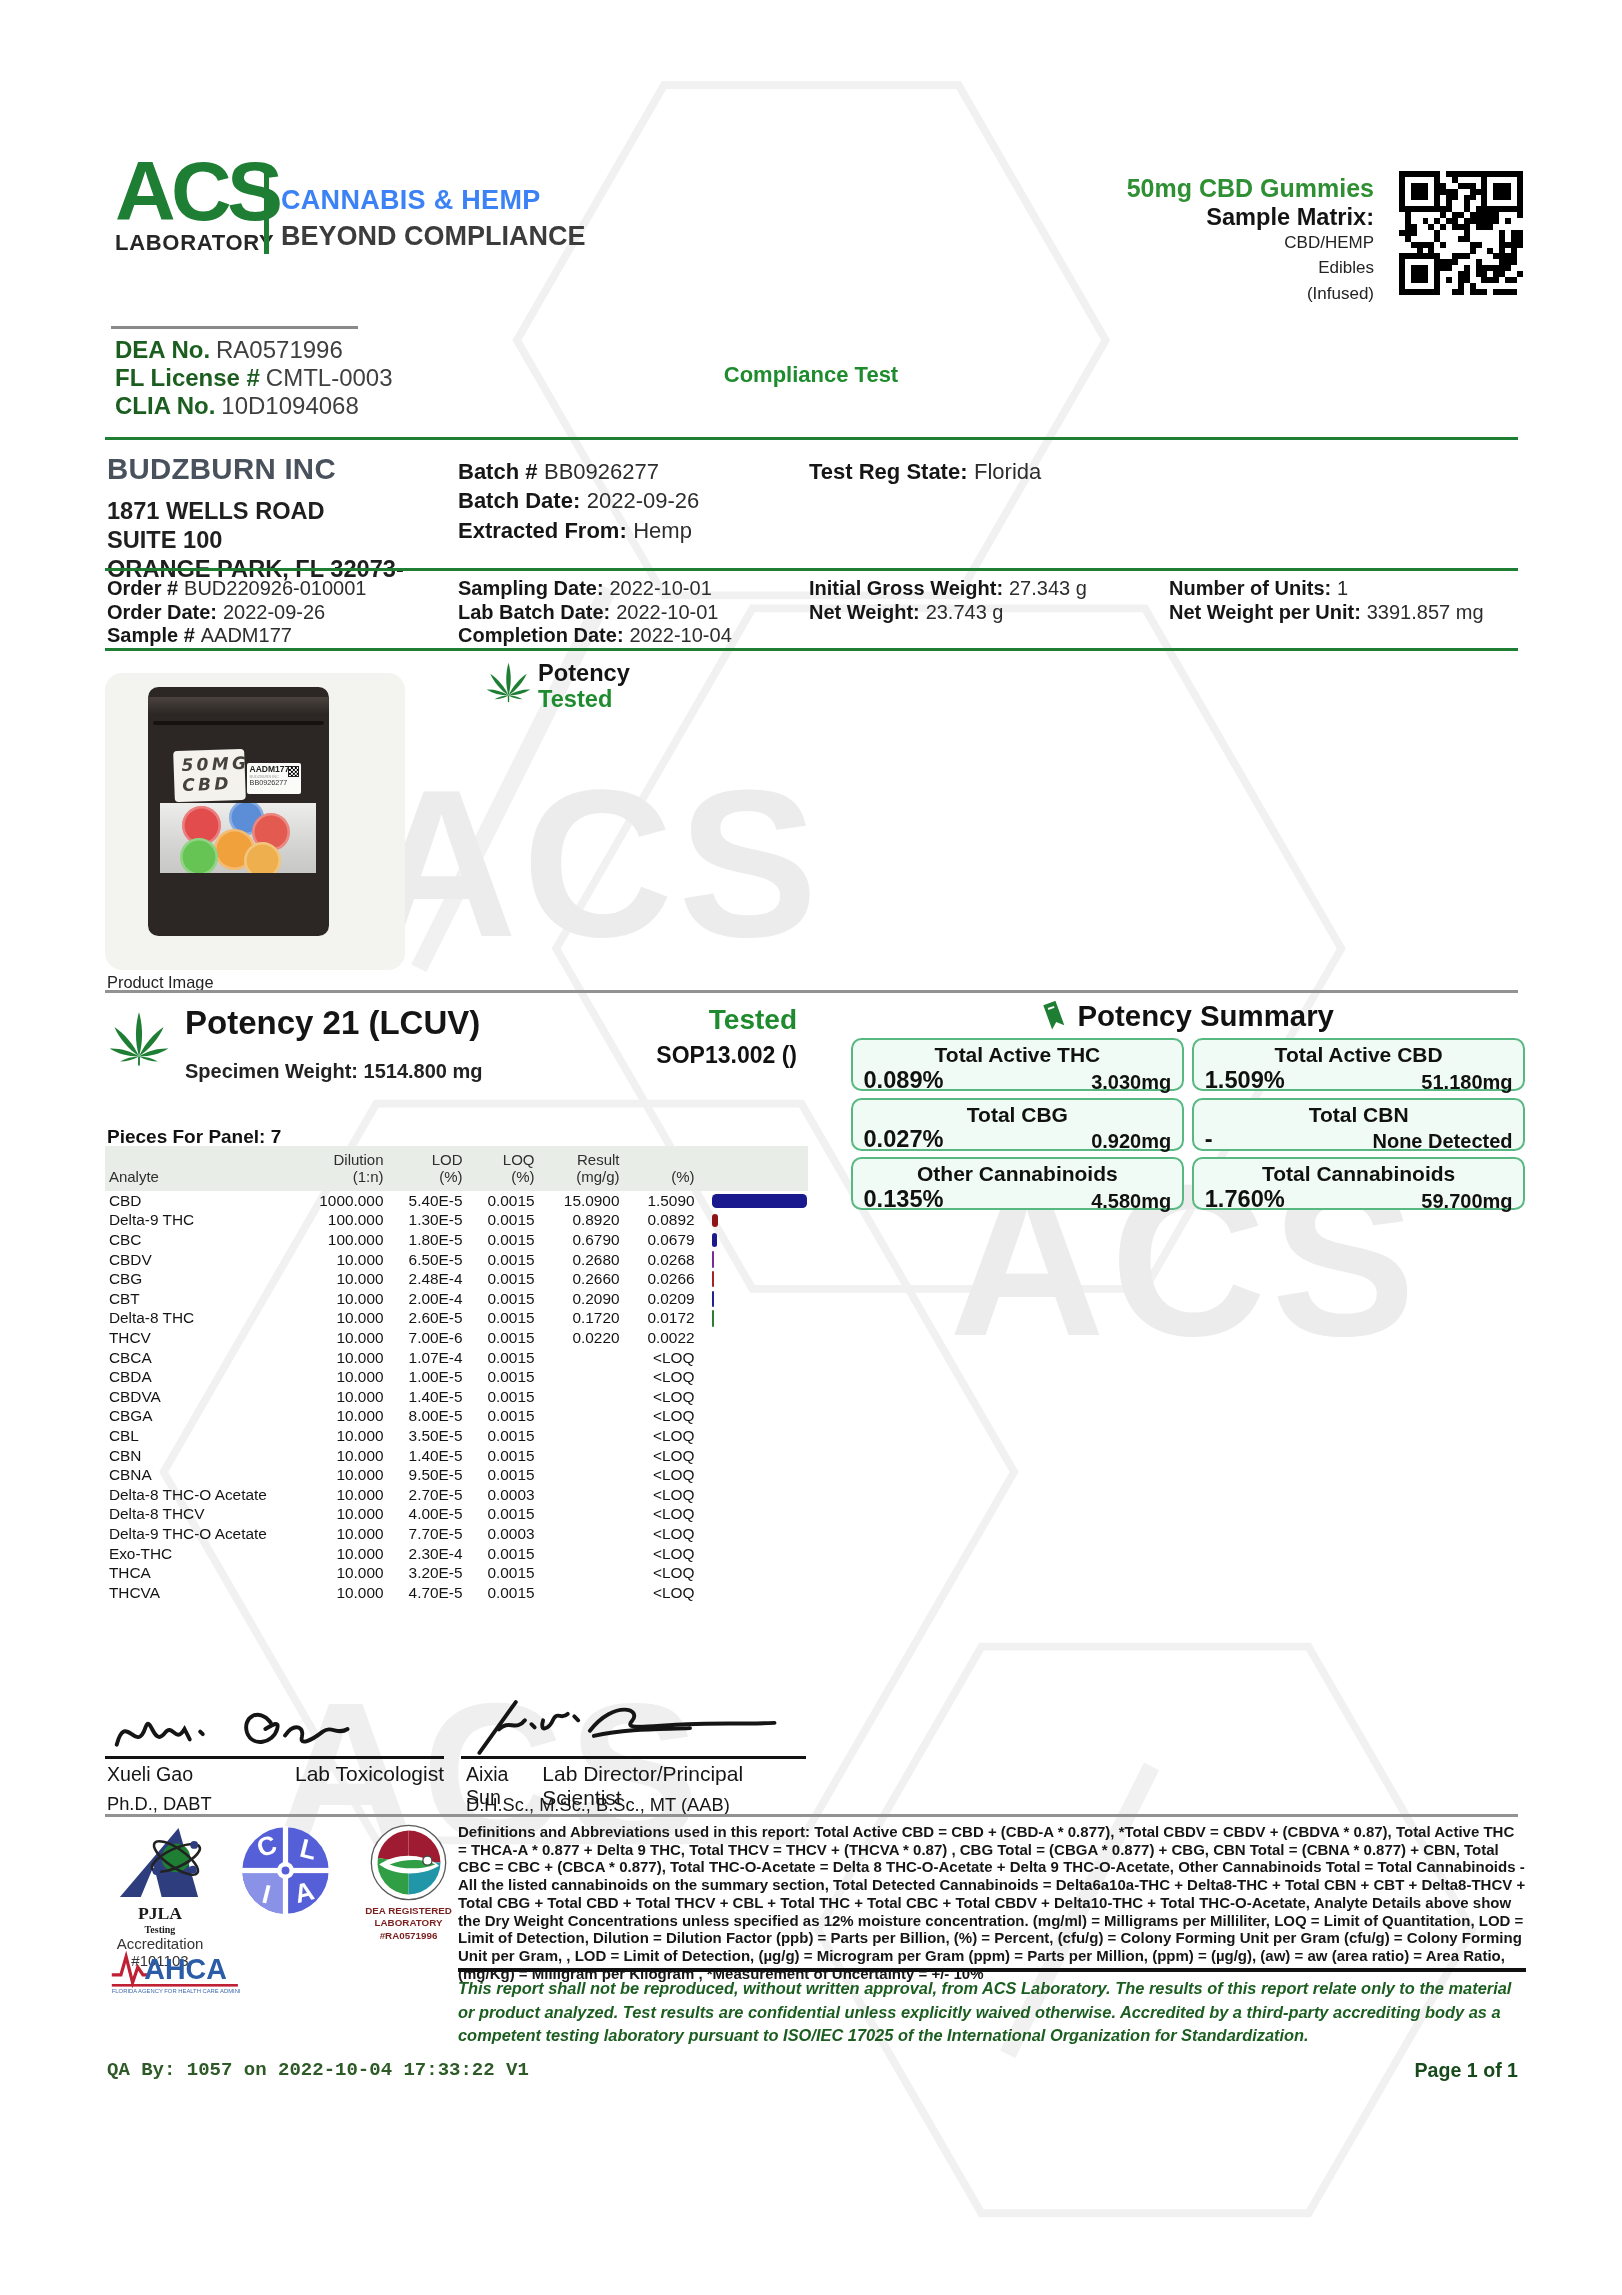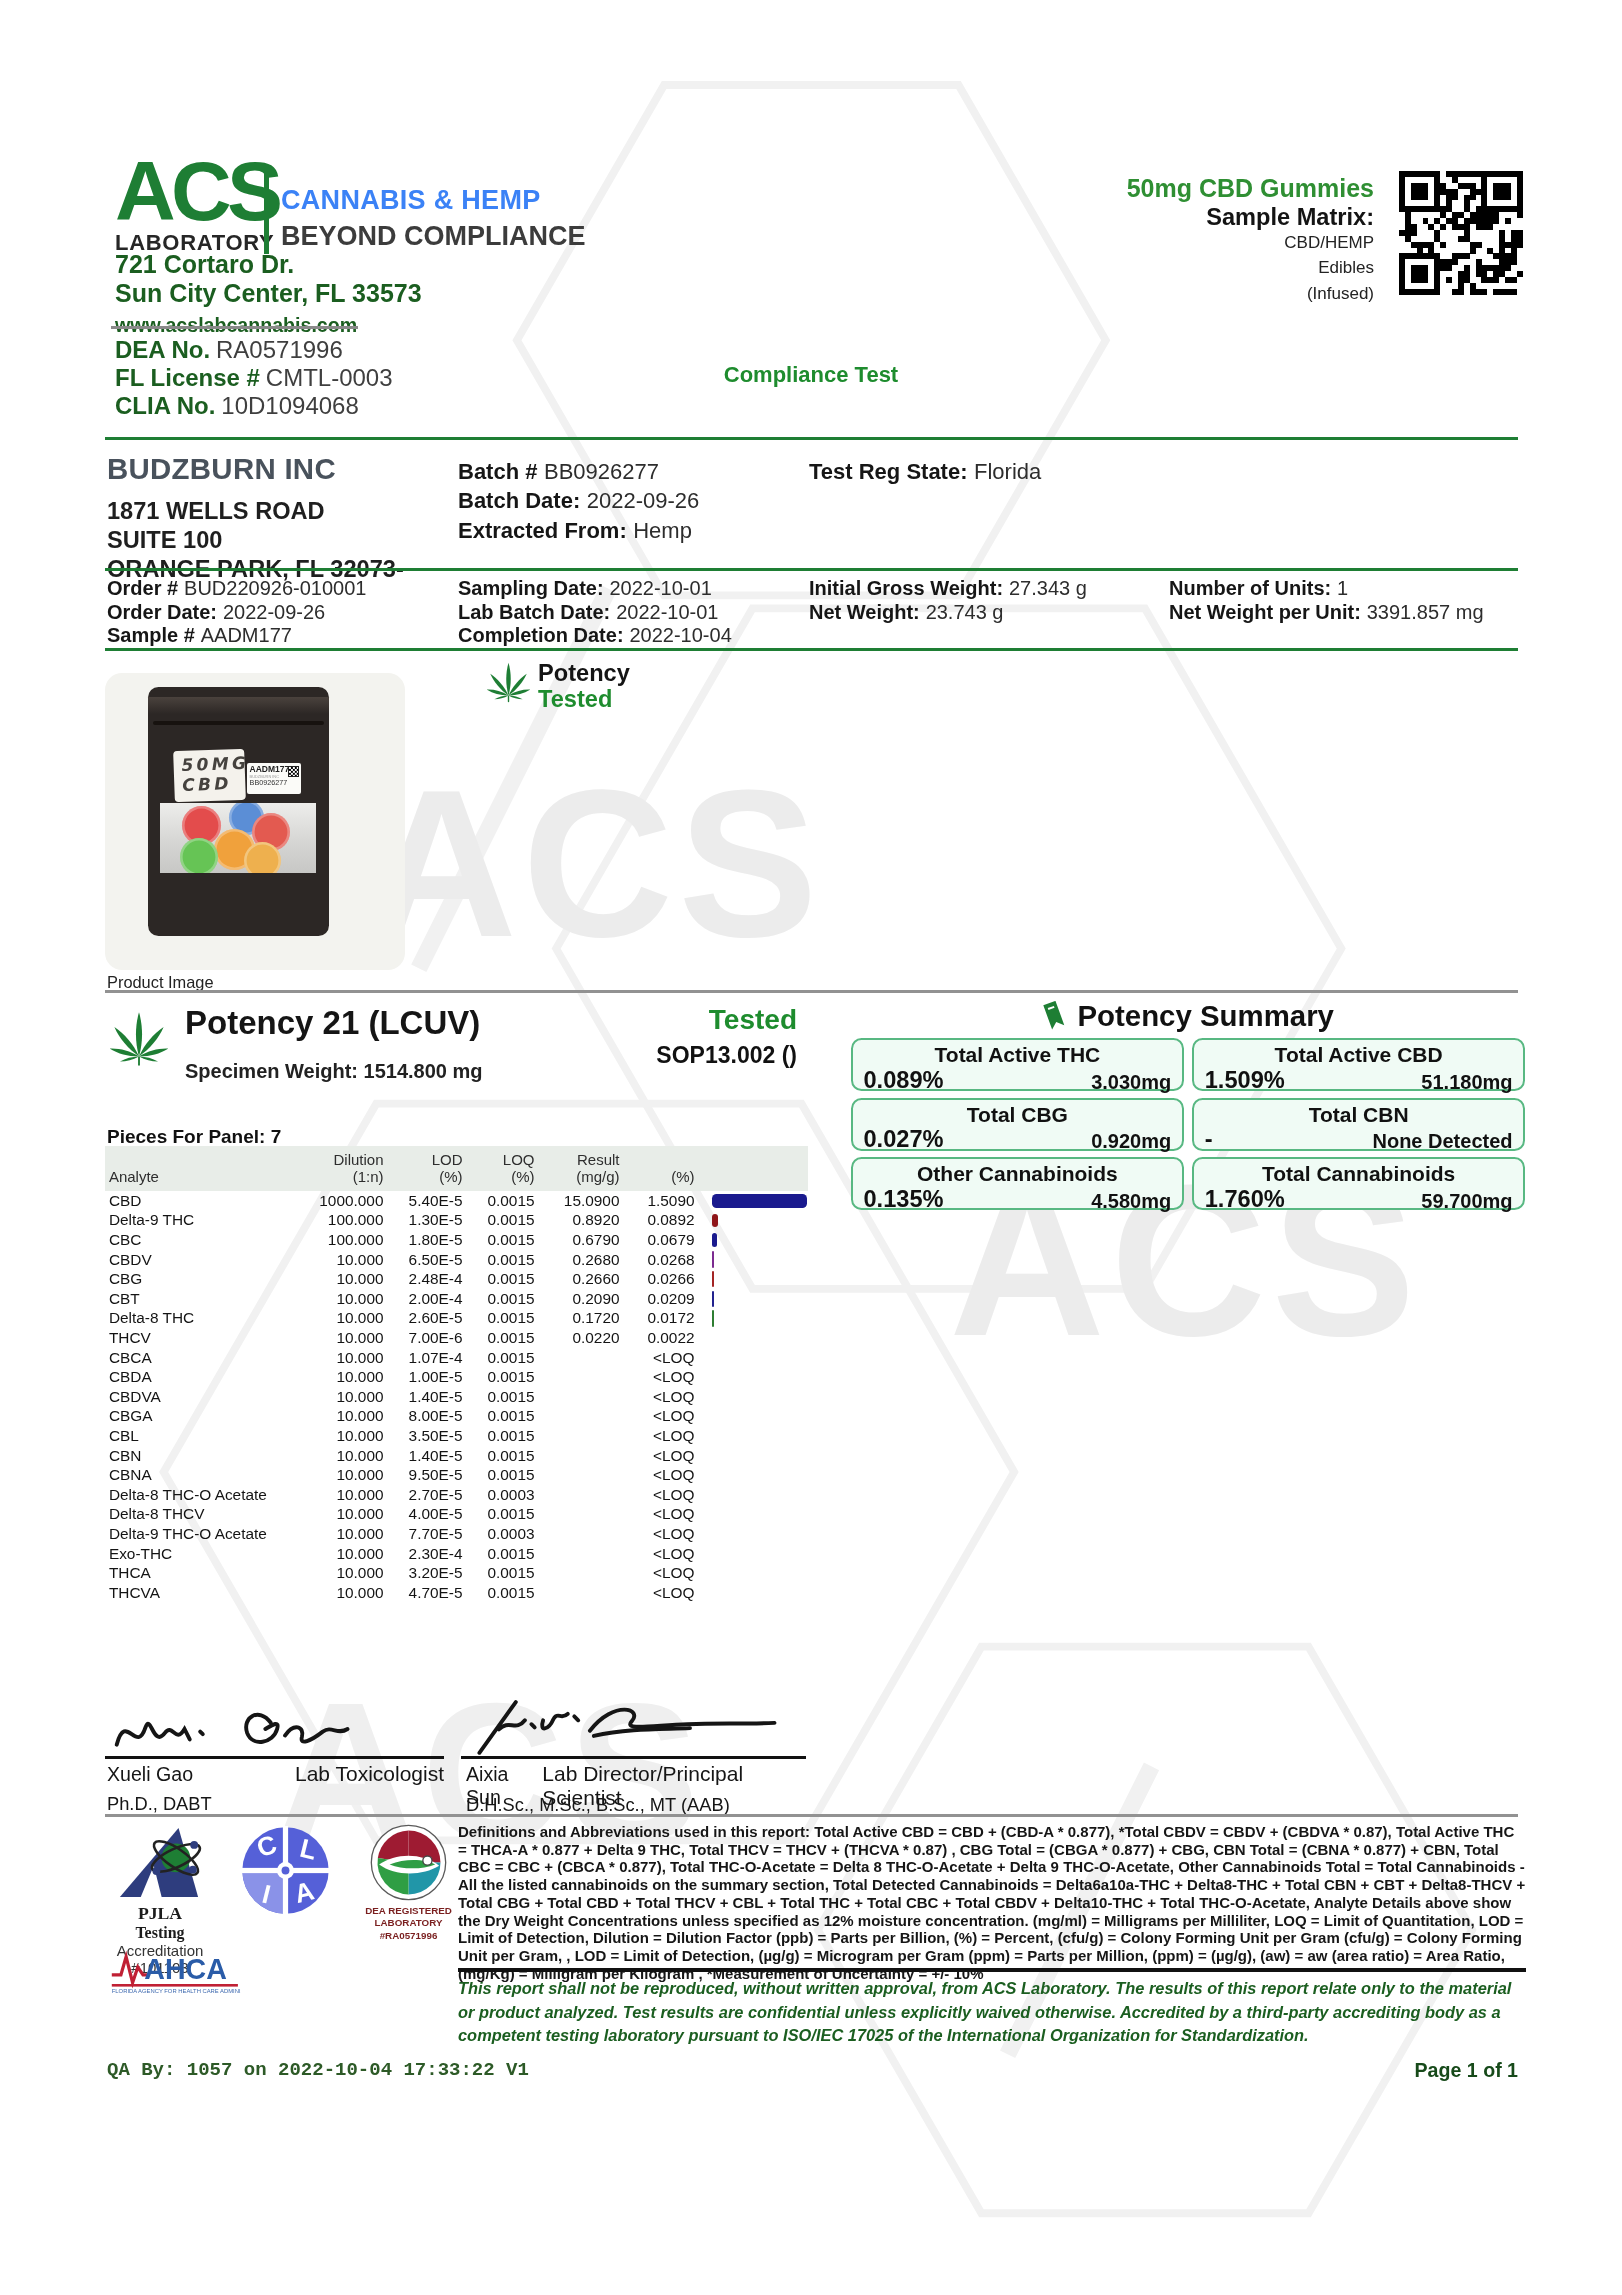--- a/index.html
+++ b/index.html
@@ -89,21 +89,21 @@
   .bar{height:13.7px;border-radius:4.6px;display:block}
   .bar.thin{height:16.4px;border-radius:1.3px}
   
   .sig-line{position:absolute;height:3.3px;background:#121212;z-index:1}
   .sig-row{display:flex;justify-content:space-between;align-items:baseline}
   .sig-name{font-size:19.6px;color:#161616}
   .sig-title{font-size:21px;color:#161616}
   .sig-cred{font-size:18.3px;color:#161616}
   
   .pjla-t1{font-size:17.7px;font-weight:bold;font-family:"Liberation Serif",serif;color:#1c1c1c;text-align:center}
-  .pjla-t2{font-size:16px;font-weight:bold;font-family:"Liberation Serif",serif;color:#1c1c1c;text-align:center}
+  .pjla-t2{font-size:10px;font-weight:bold;font-family:"Liberation Serif",serif;color:#1c1c1c;text-align:center}
   .pjla-t3{font-size:15px;color:#333;text-align:center}
   .dea-cap{font-size:9.8px;font-weight:bold;color:#7a1f1f;text-align:center;line-height:12.4px}
   .defs{font-size:15px;font-weight:bold;color:#161616;line-height:17.7px;text-align:left}
   .blk-rule{position:absolute;height:3.9px;background:#111;z-index:1}
   .disc{font-size:16.4px;font-weight:bold;font-style:italic;color:#1b5e20;line-height:23.6px}
   .qa{font-size:19px;font-weight:bold;font-family:"Liberation Mono","DejaVu Sans Mono",monospace;color:#2d5a27}
   .pageno{font-size:19.6px;font-weight:bold;color:#174a1a;text-align:right}
   .z1{z-index:1}
 </style>
 </head>
@@ -141,25 +141,20 @@
   <div class="wm-acs" style="left:275px;top:1675px;font-size:196px;color:#efefef" data-name="watermark-acs-text">ACS</div>
 
   <div class="abs z1" style="left:115px;top:161px" data-name="acs-logo">
     <div class="logo-acs" data-name="acs-logo-text">ACS</div>
     <div class="logo-lab" data-name="acs-logo-laboratory">LABORATORY</div>
   </div>
   <div class="abs z1" style="left:264px;top:169px;width:4.6px;height:85px;background:#1e7e34" data-name="logo-divider"></div>
   <div class="abs z1" style="left:281px;top:185px" data-name="logo-taglines">
     <div class="tag1" data-name="tagline-cannabis-hemp">CANNABIS &amp; HEMP</div>
     <div class="tag2" data-name="tagline-beyond-compliance">BEYOND COMPLIANCE</div>
-  </div>
-  <div class="abs z1" style="left:115px;top:250px" data-name="lab-address">
-    <div class="addr" data-name="lab-address-line1">721 Cortaro Dr.</div>
-    <div class="addr" data-name="lab-address-line2">Sun City Center, FL 33573</div>
-    <div class="web" data-name="lab-website">www.acslabcannabis.com</div>
   </div>
   <div class="abs z1" style="left:111px;top:326px;width:247px;height:2.6px;background:#8a8a8a" data-name="header-divider-line"></div>
   <div class="abs z1" style="left:115px;top:336px" data-name="license-block">
     <div class="lic" data-name="dea-number">
       <span class="lic-l" data-name="dea-label">DEA No.</span><span class="lic-v" data-name="dea-value">RA0571996</span>
     </div>
     <div class="lic" data-name="fl-license">
       <span class="lic-l" data-name="fl-license-label">FL License #</span><span class="lic-v" data-name="fl-license-value">CMTL-0003</span>
     </div>
     <div class="lic" data-name="clia-number">

